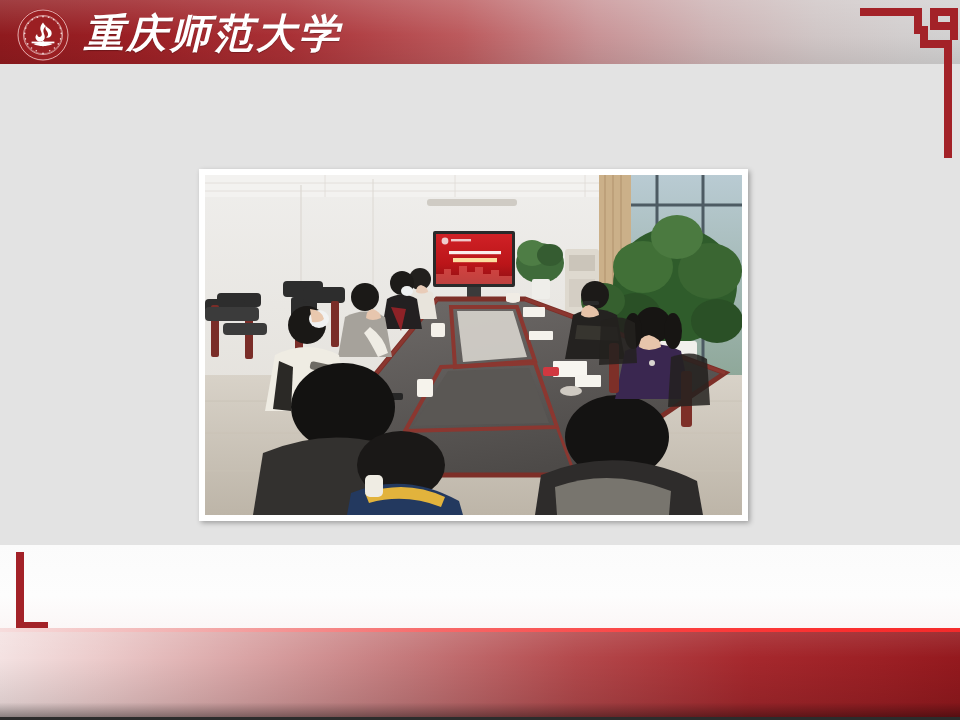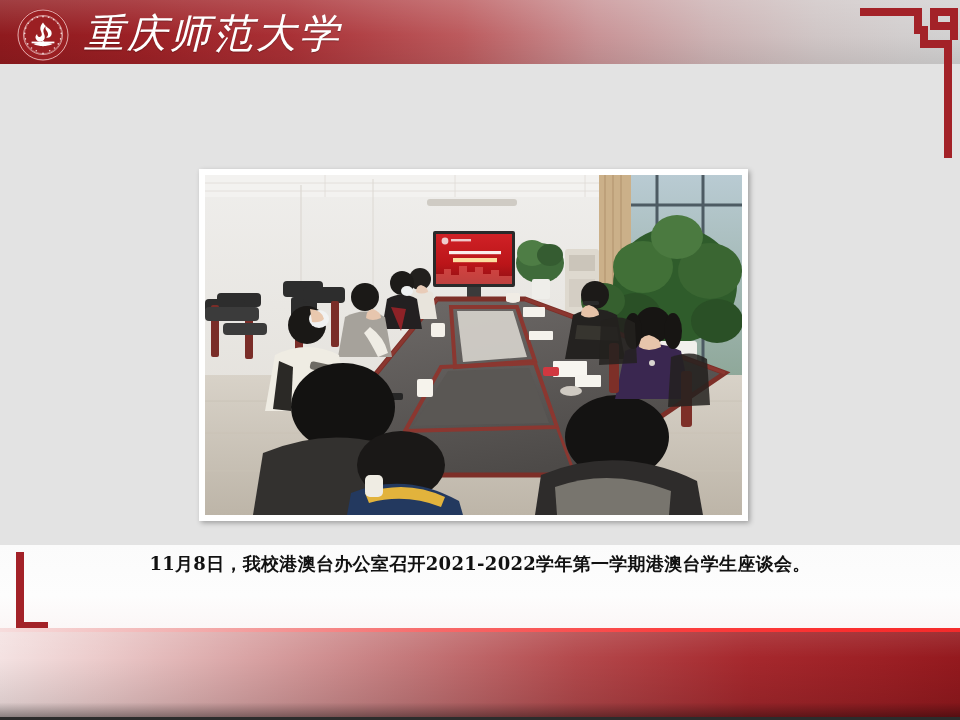--- a/index.html
+++ b/index.html
@@ -73,21 +73,21 @@
     left: 84px;
     top: 6px;
     height: 54px;
     display: flex;
     align-items: center;
   }
   #wordmark-text {
     font-family: "DejaVu Serif", "Liberation Serif", serif;
     font-size: 40px;
     line-height: 1;
-    font-weight: 400;
+    font-weight: 700;
     color: #ffffff;
     letter-spacing: 3px;
     font-style: italic;
     text-shadow: 0 1px 1px rgba(0,0,0,0.25);
     white-space: nowrap;
   }
 
   
   .corner-orn { position: absolute; }
   #corner-tr {
@@ -504,21 +504,20 @@
           <path d="M466 182 q22 -8 36 2 l3 46 l-42 2z" opacity="0.85"></path>
         </g>
 
         <rect x="0" y="0" width="537" height="340" fill="none"></rect>
       </svg>
     </div>
   </div>
 
   <div id="caption-band"></div>
   <div id="caption-rule"></div>
-  <div id="caption-text">11月8日，我校港澳台办公室召开2021-2022学年第一学期港澳台学生座谈会。</div>
 
   <div class="corner-orn" id="corner-bl">
     <svg viewBox="0 0 100 110" width="100" height="110" aria-hidden="true">
       <g fill="#a32228">
         <rect x="0" y="0" width="62" height="8"></rect>
         <rect x="54" y="0" width="8" height="26"></rect>
         <rect x="54" y="18" width="14" height="8"></rect>
         <rect x="60" y="18" width="8" height="22"></rect>
         <rect x="60" y="32" width="28" height="8"></rect>
         <rect x="70" y="0" width="28" height="8"></rect>

